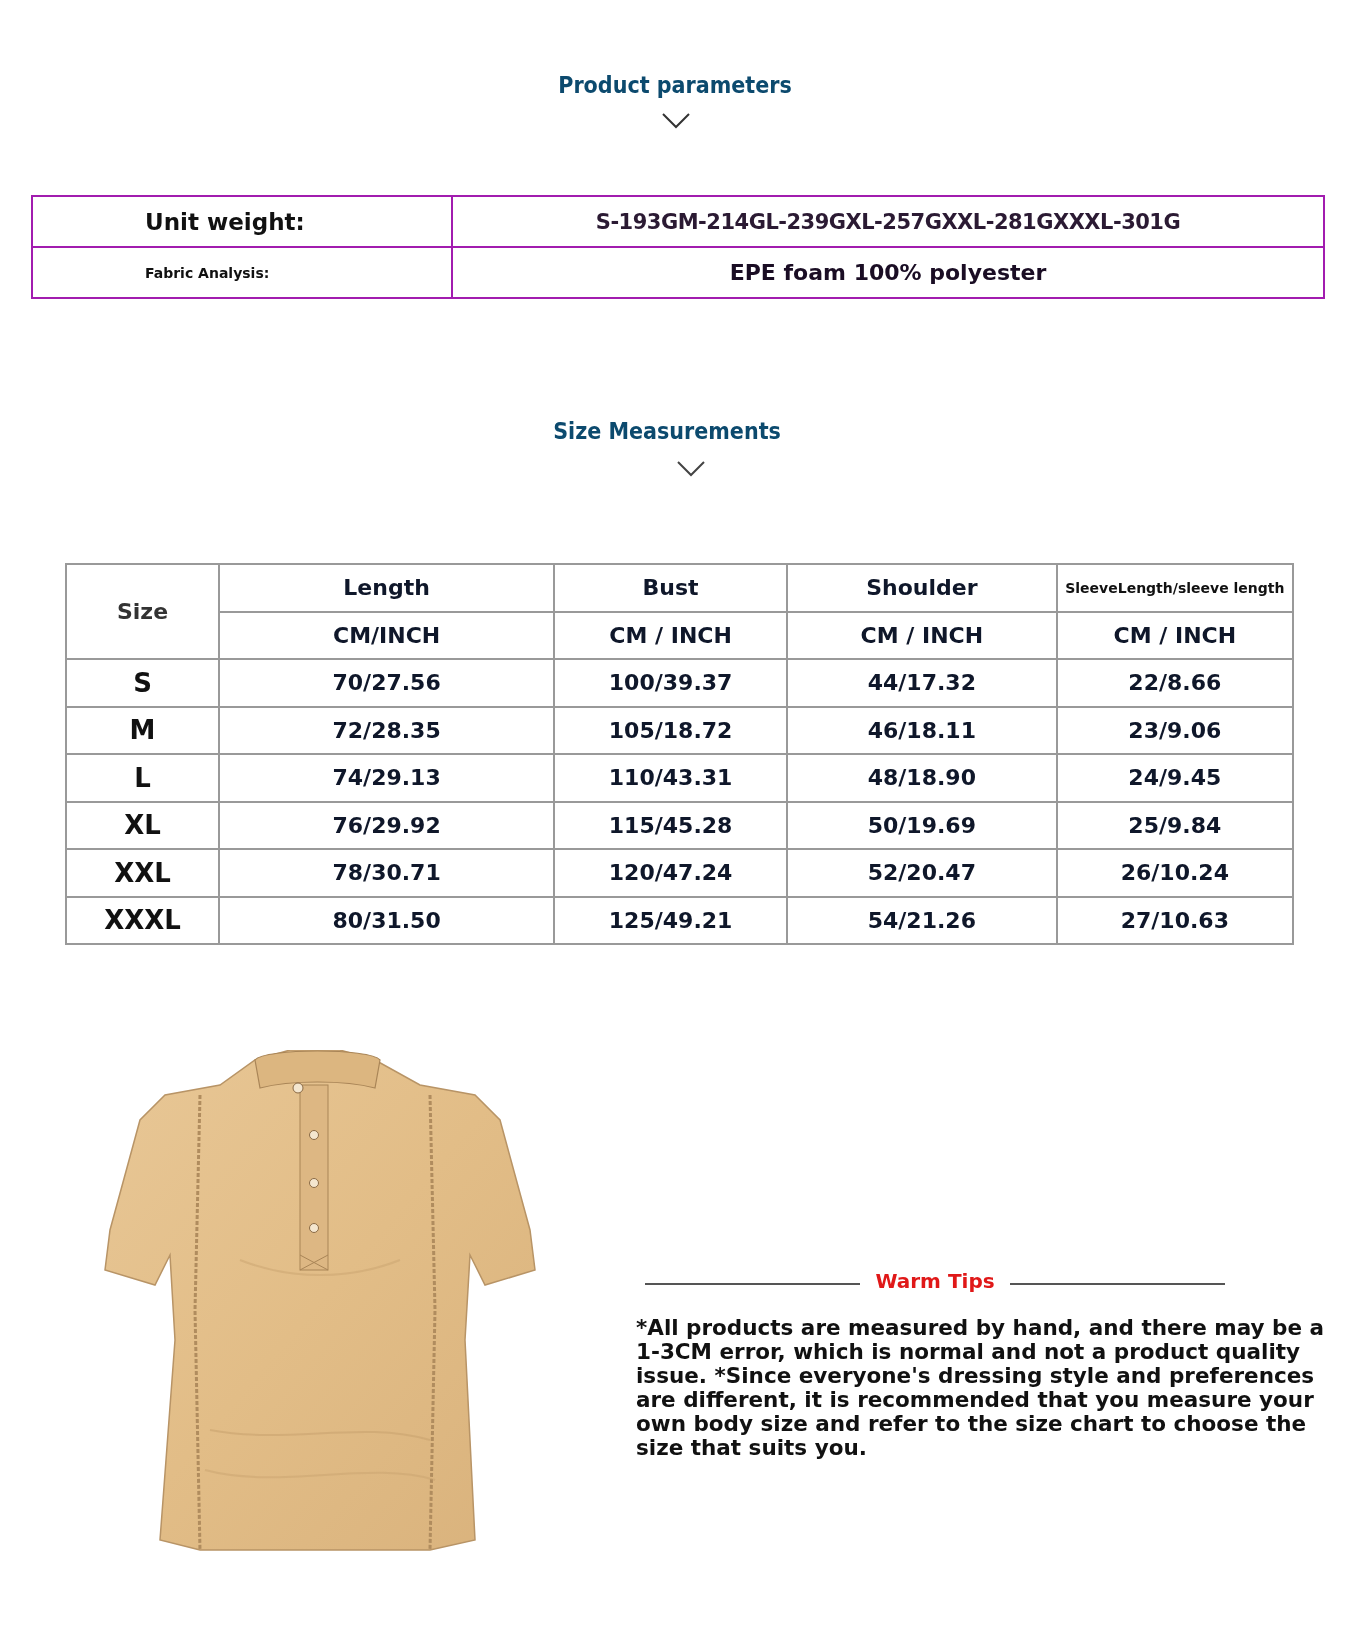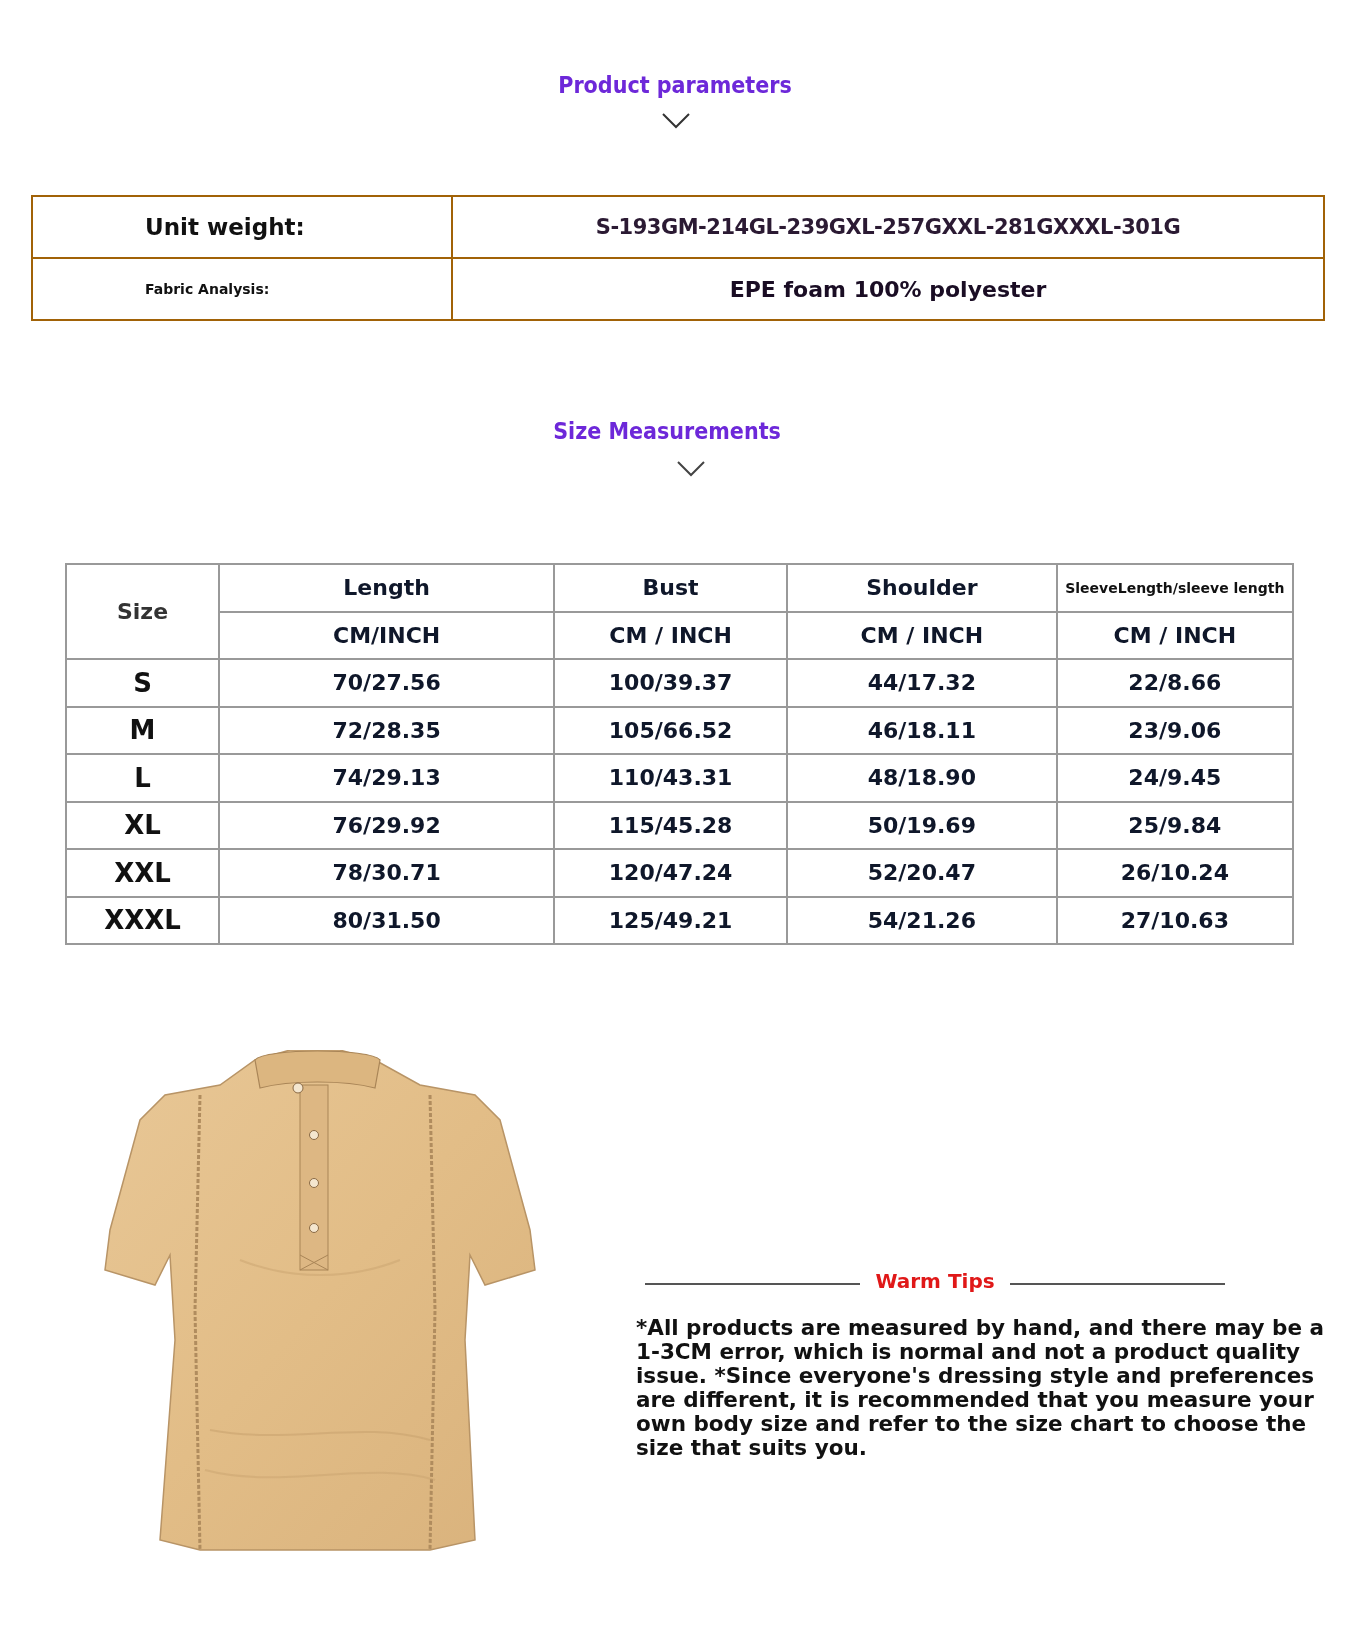--- a/index.html
+++ b/index.html
@@ -3,35 +3,35 @@
 <meta charset="utf-8">
 <style>
   * { box-sizing: border-box; margin: 0; padding: 0; }
   body {
     width: 1350px; height: 1627px; background: #ffffff;
     font-family: "DejaVu Sans", "Liberation Sans", sans-serif;
     color: #111; position: relative; overflow: hidden;
   }
   .heading {
     position: absolute; left: 0; width: 1350px; text-align: center;
-    font-weight: bold; font-size: 23px; color: #6d28d9;
+    font-weight: bold; font-size: 23px; color: #0c4a6e;
     font-family: "DejaVu Sans Condensed", "DejaVu Sans", sans-serif;
   }
   .chevron {
     position: absolute; width: 28px; height: 16px;
   }
   .chevron svg { display: block; }
 
   
   .params {
     position: absolute; left: 31px; top: 195px; width: 1294px;
     border-collapse: collapse;
   }
   .params td {
-    border: 2px solid #a16207; height: 62px; vertical-align: middle;
+    border: 2px solid #a21caf; height: 51px; vertical-align: middle;
     font-weight: bold;
     font-family: "DejaVu Sans", sans-serif;
   }
   .params td.lbl { width: 420px; padding-left: 112px; }
   .params td.lbl.big { font-size: 23px; }
   .params td.lbl.small { font-size: 14px; }
   .params td.val { text-align: center; font-size: 22px; color: #1a0d24; }
   .params td.val.unit { color: #2b1a33; font-size: 21px; letter-spacing: -0.5px; }
 
   
@@ -117,21 +117,21 @@
   <tr>
     <td class="size-col">S</td>
     <td>70/27.56</td>
     <td>100/39.37</td>
     <td>44/17.32</td>
     <td>22/8.66</td>
   </tr>
   <tr>
     <td class="size-col">M</td>
     <td>72/28.35</td>
-    <td>105/66.52</td>
+    <td>105/18.72</td>
     <td>46/18.11</td>
     <td>23/9.06</td>
   </tr>
   <tr>
     <td class="size-col">L</td>
     <td>74/29.13</td>
     <td>110/43.31</td>
     <td>48/18.90</td>
     <td>24/9.45</td>
   </tr>

